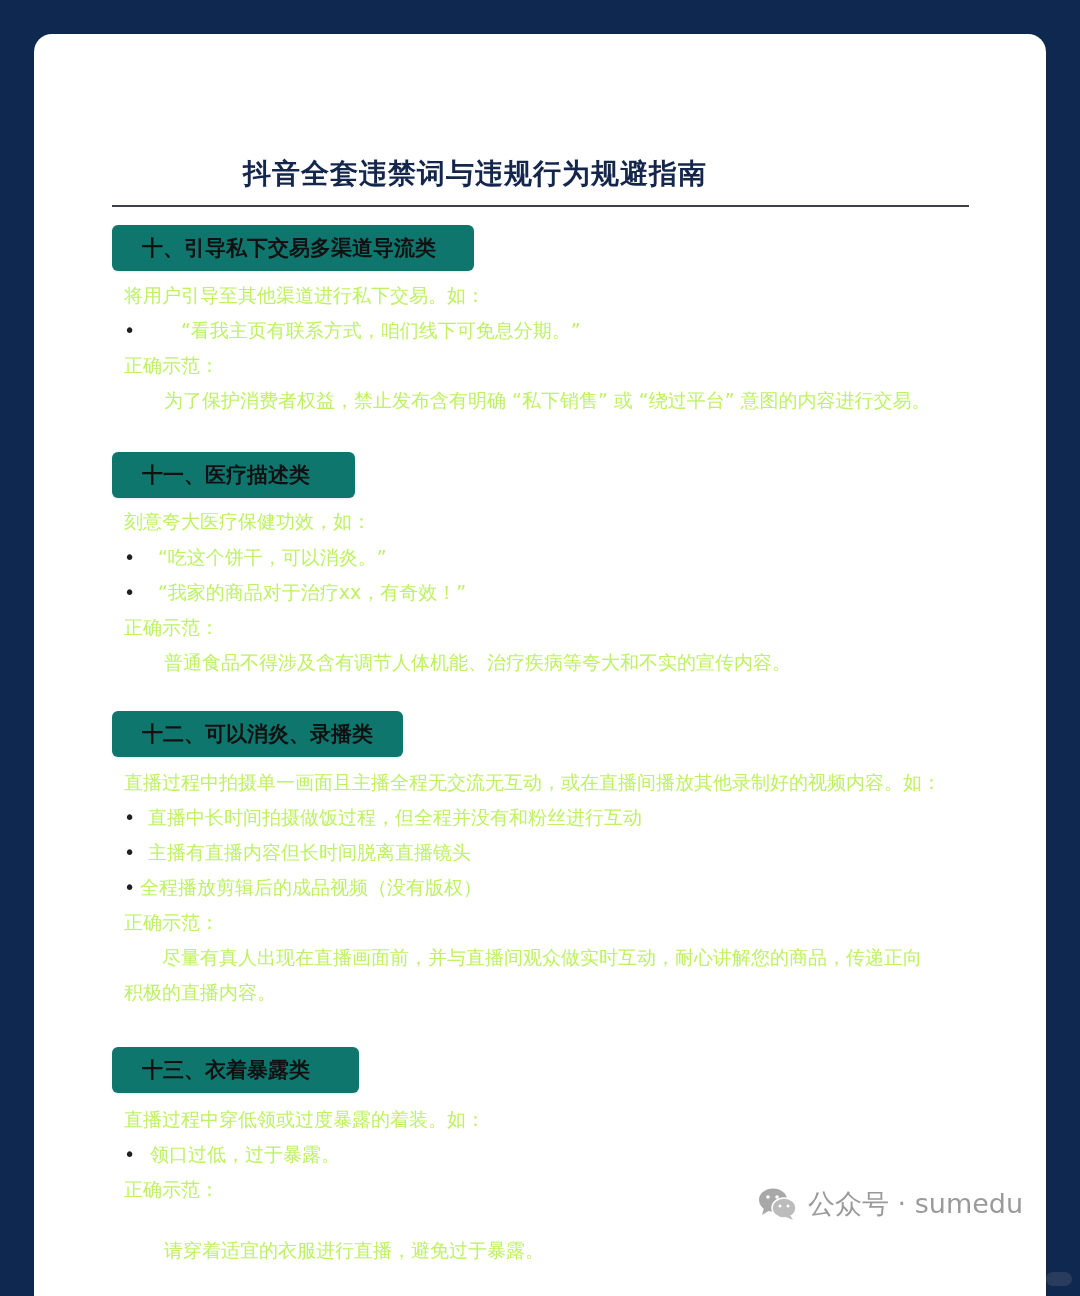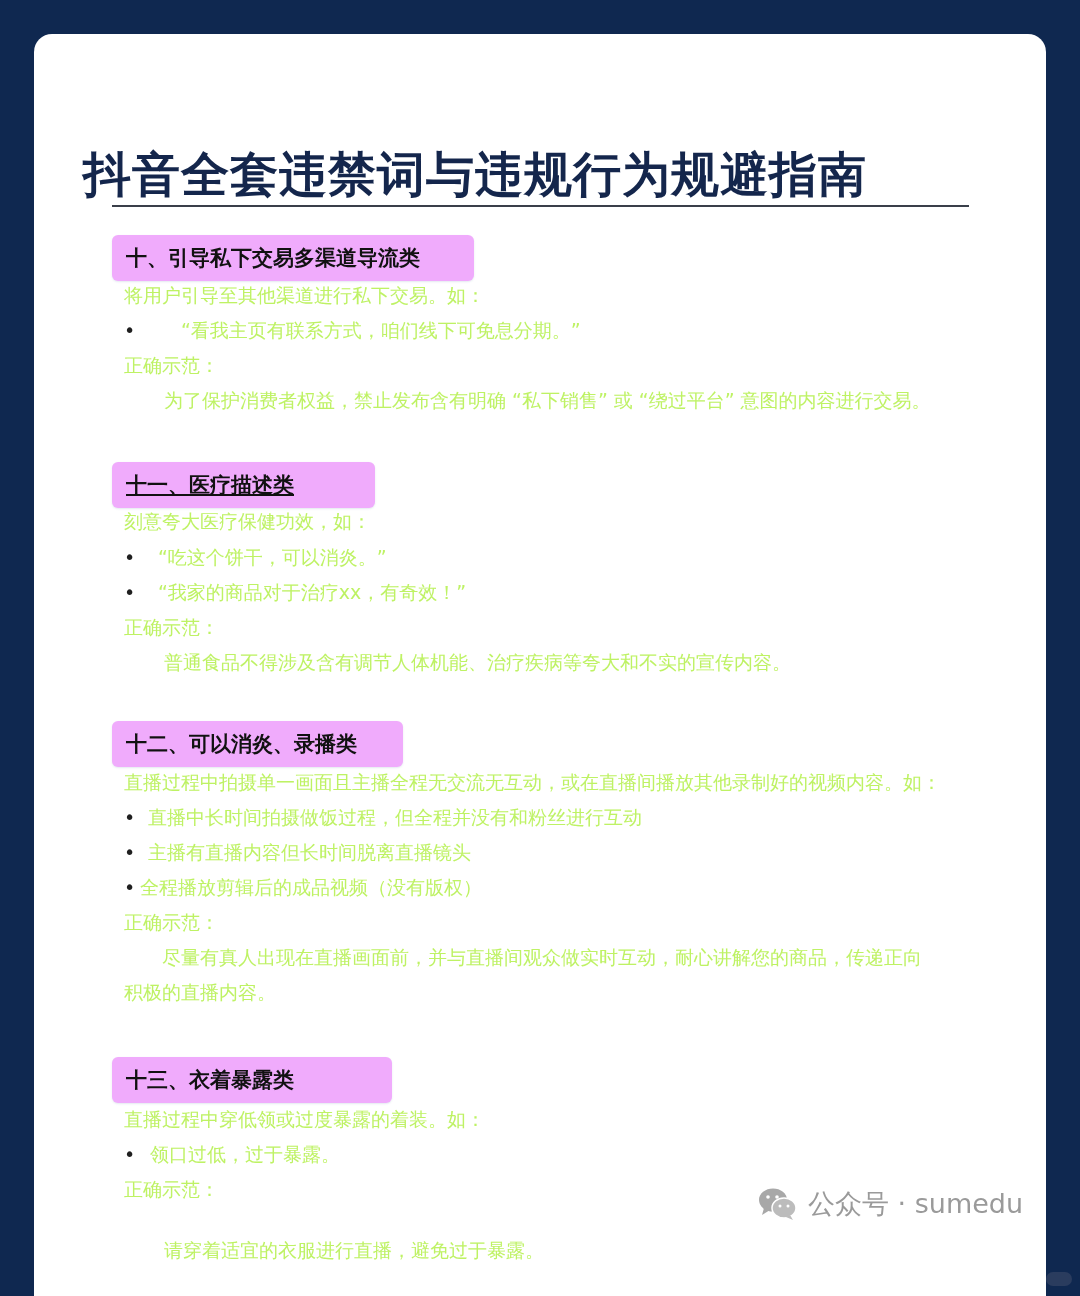--- a/index.html
+++ b/index.html
@@ -8,31 +8,31 @@
     background:#0f2850;
     position:relative;
     font-family:"DejaVu Sans","Liberation Sans",sans-serif;
   }
   .card {
     position:absolute; left:34px; top:34px; width:1012px; height:1300px;
     background:#ffffff; border-radius:18px 18px 0 0;
   }
   .title {
     position:absolute; left:0; width:950px; top:148px; text-align:center;
-    font-size:48px; font-weight:bold; color:#14264c; letter-spacing:1px;
+    font-size:28px; font-weight:bold; color:#14264c; letter-spacing:1px;
     line-height:52px;
   }
   .title-rule {
     position:absolute; left:112px; top:205px; width:857px; height:2px; background:#3a3f4a;
   }
   .sec-head {
     position:absolute; left:112px; height:46px; border-radius:6px;
-    background:#f0abfc; box-shadow:0 1px 2px rgba(80,110,160,0.15);
+    background:#0f766e; box-shadow:0 1px 2px rgba(80,110,160,0.15);
     font-size:21px; font-weight:bold; color:#111; line-height:46px;
-    padding-left:14px; box-sizing:border-box;margin-top:10px;
+    padding-left:30px; box-sizing:border-box;
   }
   .line {
     position:absolute; font-size:19px; color:#bef264; line-height:30px; white-space:nowrap;
   }
   .bullet-dot {
     position:absolute; font-size:19px; color:#1f1f1f; line-height:30px;
   }
   .watermark {
     position:absolute; left:758px; top:1184px; height:40px; display:flex; align-items:center;
     color:#9a9a9a; font-size:27px; white-space:nowrap;
@@ -51,42 +51,42 @@
 <div class="title">抖音全套违禁词与违规行为规避指南</div>
 <div class="title-rule"></div>
 
 <div class="sec-head" style="top:225px;width:362px;">十、引导私下交易多渠道导流类</div>
 <div class="line" style="left:124px;top:280px;">将用户引导至其他渠道进行私下交易。如：</div>
 <div class="bullet-dot" style="left:124px;top:315px;">•</div>
 <div class="line" style="left:158px;top:315px;margin-left:23px;">“看我主页有联系方式，咱们线下可免息分期。”</div>
 <div class="line" style="left:124px;top:350px;">正确示范：</div>
 <div class="line" style="left:164px;top:385px;">为了保护消费者权益，禁止发布含有明确 “私下销售” 或 “绕过平台” 意图的内容进行交易。</div>
 
-<div class="sec-head" style="top:452px;width:263px;text-decoration:underline;">十一、医疗描述类</div>
+<div class="sec-head" style="top:452px;width:243px;">十一、医疗描述类</div>
 <div class="line" style="left:124px;top:506px;">刻意夸大医疗保健功效，如：</div>
 <div class="bullet-dot" style="left:124px;top:542px;">•</div>
 <div class="line" style="left:158px;top:542px;text-align:right;">“吃这个饼干，可以消炎。”</div>
 <div class="bullet-dot" style="left:124px;top:577px;">•</div>
 <div class="line" style="left:158px;top:577px;">“我家的商品对于治疗xx，有奇效！”</div>
 <div class="line" style="left:124px;top:612px;">正确示范：</div>
 <div class="line" style="left:164px;top:647px;">普通食品不得涉及含有调节人体机能、治疗疾病等夸大和不实的宣传内容。</div>
 
 <div class="sec-head" style="top:711px;width:291px;">十二、可以消炎、录播类</div>
 <div class="line" style="left:124px;top:767px;">直播过程中拍摄单一画面且主播全程无交流无互动，或在直播间播放其他录制好的视频内容。如：</div>
 <div class="bullet-dot" style="left:124px;top:802px;">•</div>
 <div class="line" style="left:148px;top:802px;">直播中长时间拍摄做饭过程，但全程并没有和粉丝进行互动</div>
 <div class="bullet-dot" style="left:124px;top:837px;">•</div>
 <div class="line" style="left:148px;top:837px;">主播有直播内容但长时间脱离直播镜头</div>
 <div class="bullet-dot" style="left:124px;top:872px;">•</div>
 <div class="line" style="left:140px;top:872px;">全程播放剪辑后的成品视频（没有版权）</div>
 <div class="line" style="left:124px;top:907px;">正确示范：</div>
 <div class="line" style="left:162px;top:942px;">尽量有真人出现在直播画面前，并与直播间观众做实时互动，耐心讲解您的商品，传递正向</div>
 <div class="line" style="left:124px;top:977px;">积极的直播内容。</div>
 
-<div class="sec-head" style="top:1047px;width:280px;">十三、衣着暴露类</div>
+<div class="sec-head" style="top:1047px;width:247px;">十三、衣着暴露类</div>
 <div class="line" style="left:124px;top:1104px;">直播过程中穿低领或过度暴露的着装。如：</div>
 <div class="bullet-dot" style="left:124px;top:1139px;">•</div>
 <div class="line" style="left:150px;top:1139px;">领口过低，过于暴露。</div>
 <div class="line" style="left:124px;top:1174px;">正确示范：</div>
 <div class="line" style="left:164px;top:1203px;margin-top:32px;">请穿着适宜的衣服进行直播，避免过于暴露。</div>
 
 <div class="watermark">
   <svg class="wm-icon" viewBox="0 0 40 34">
     <ellipse cx="15" cy="13" rx="14" ry="11.5" fill="#a8a8a8"></ellipse>
     <polygon points="6,21 4,28 12,23" fill="#a8a8a8"></polygon>

